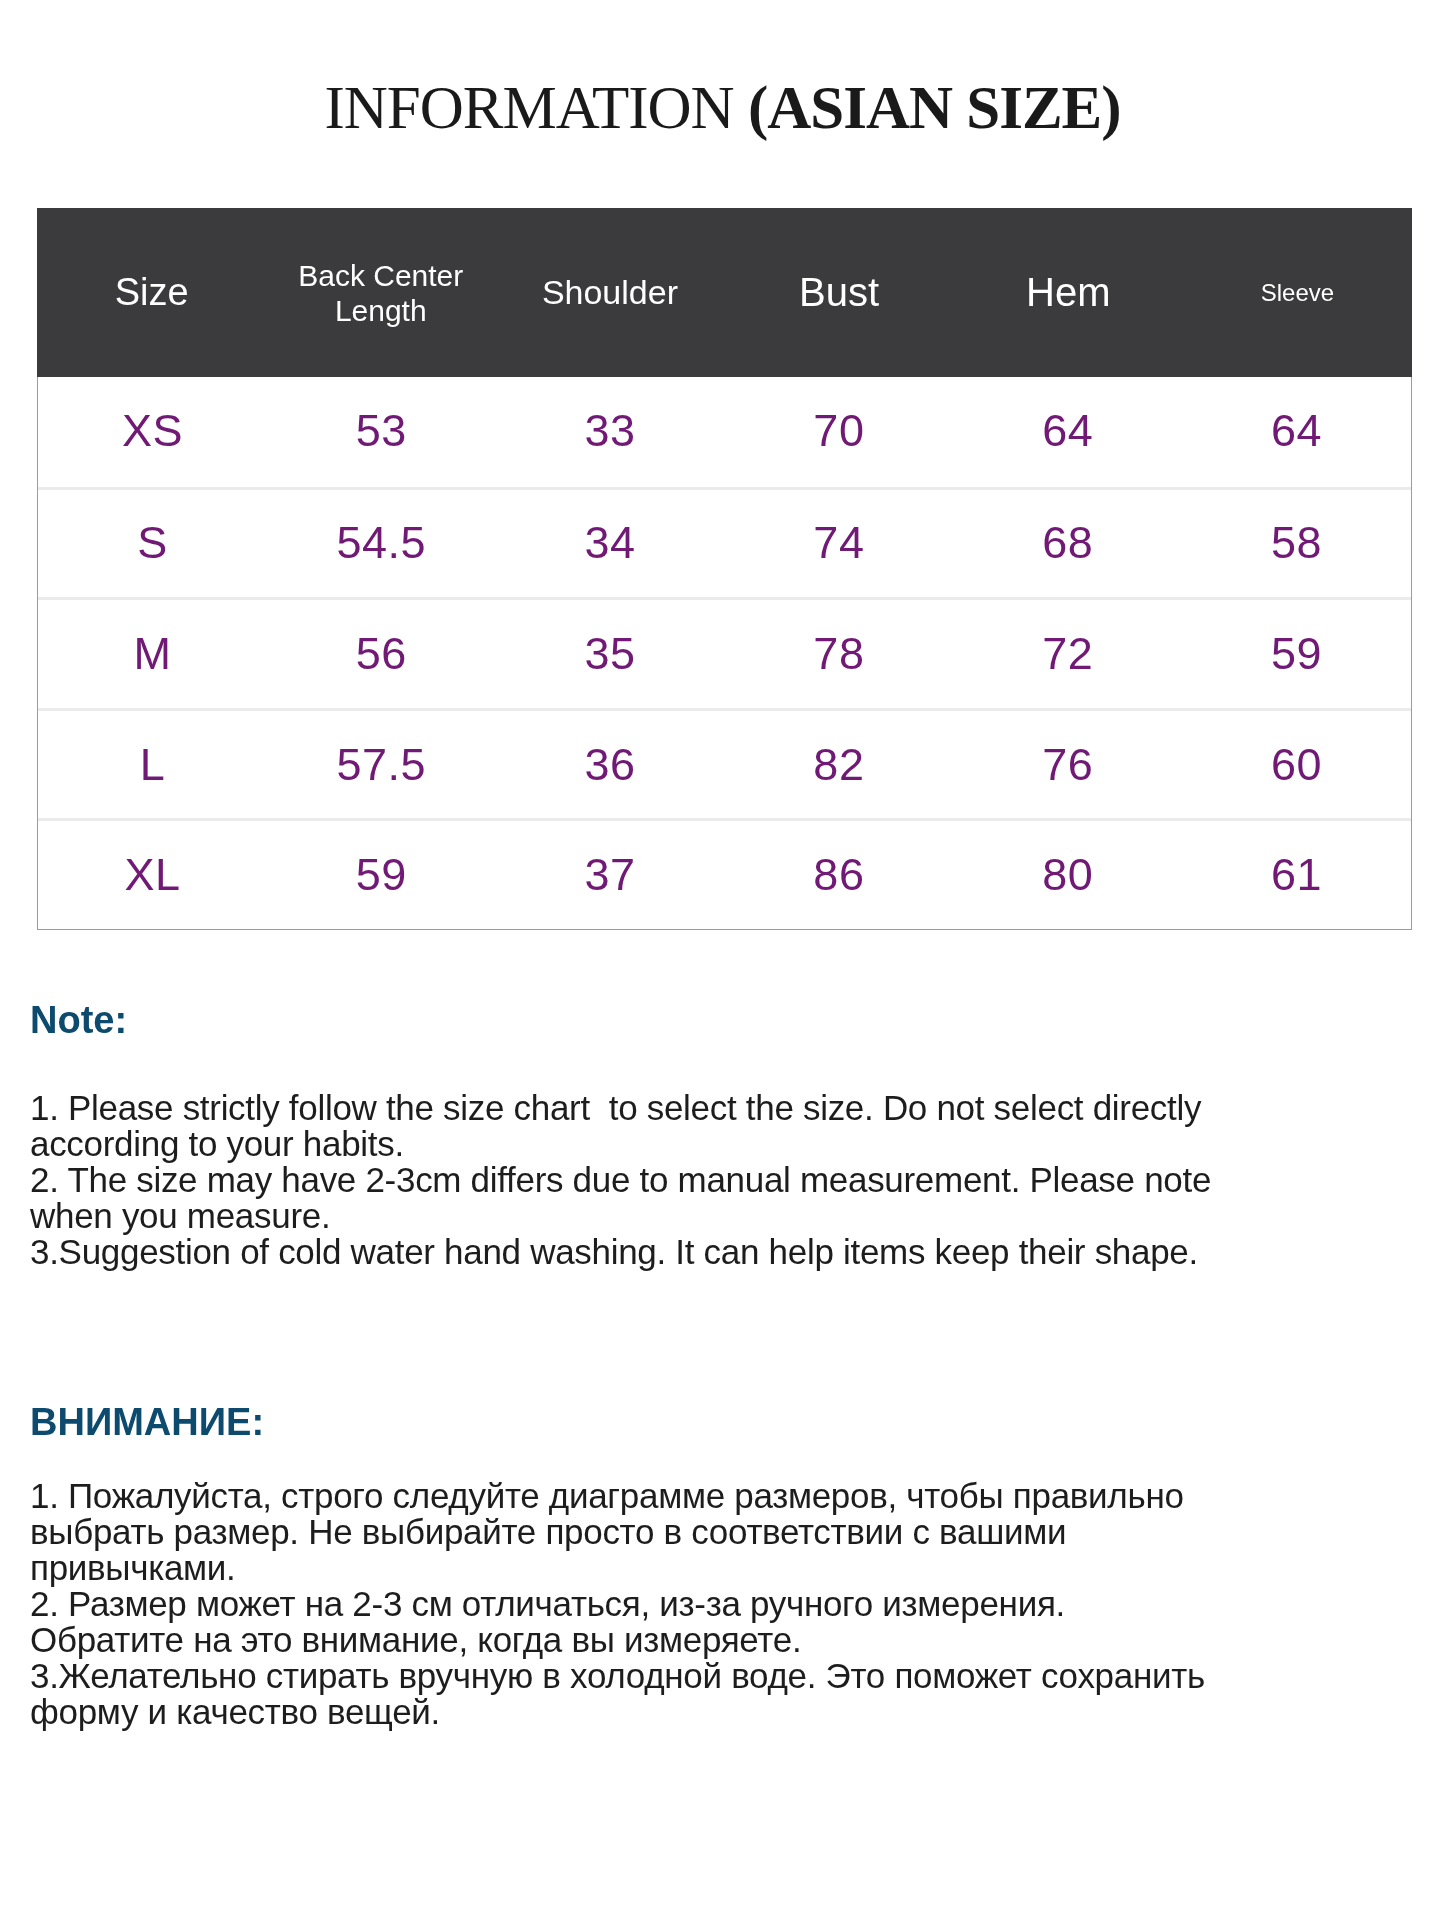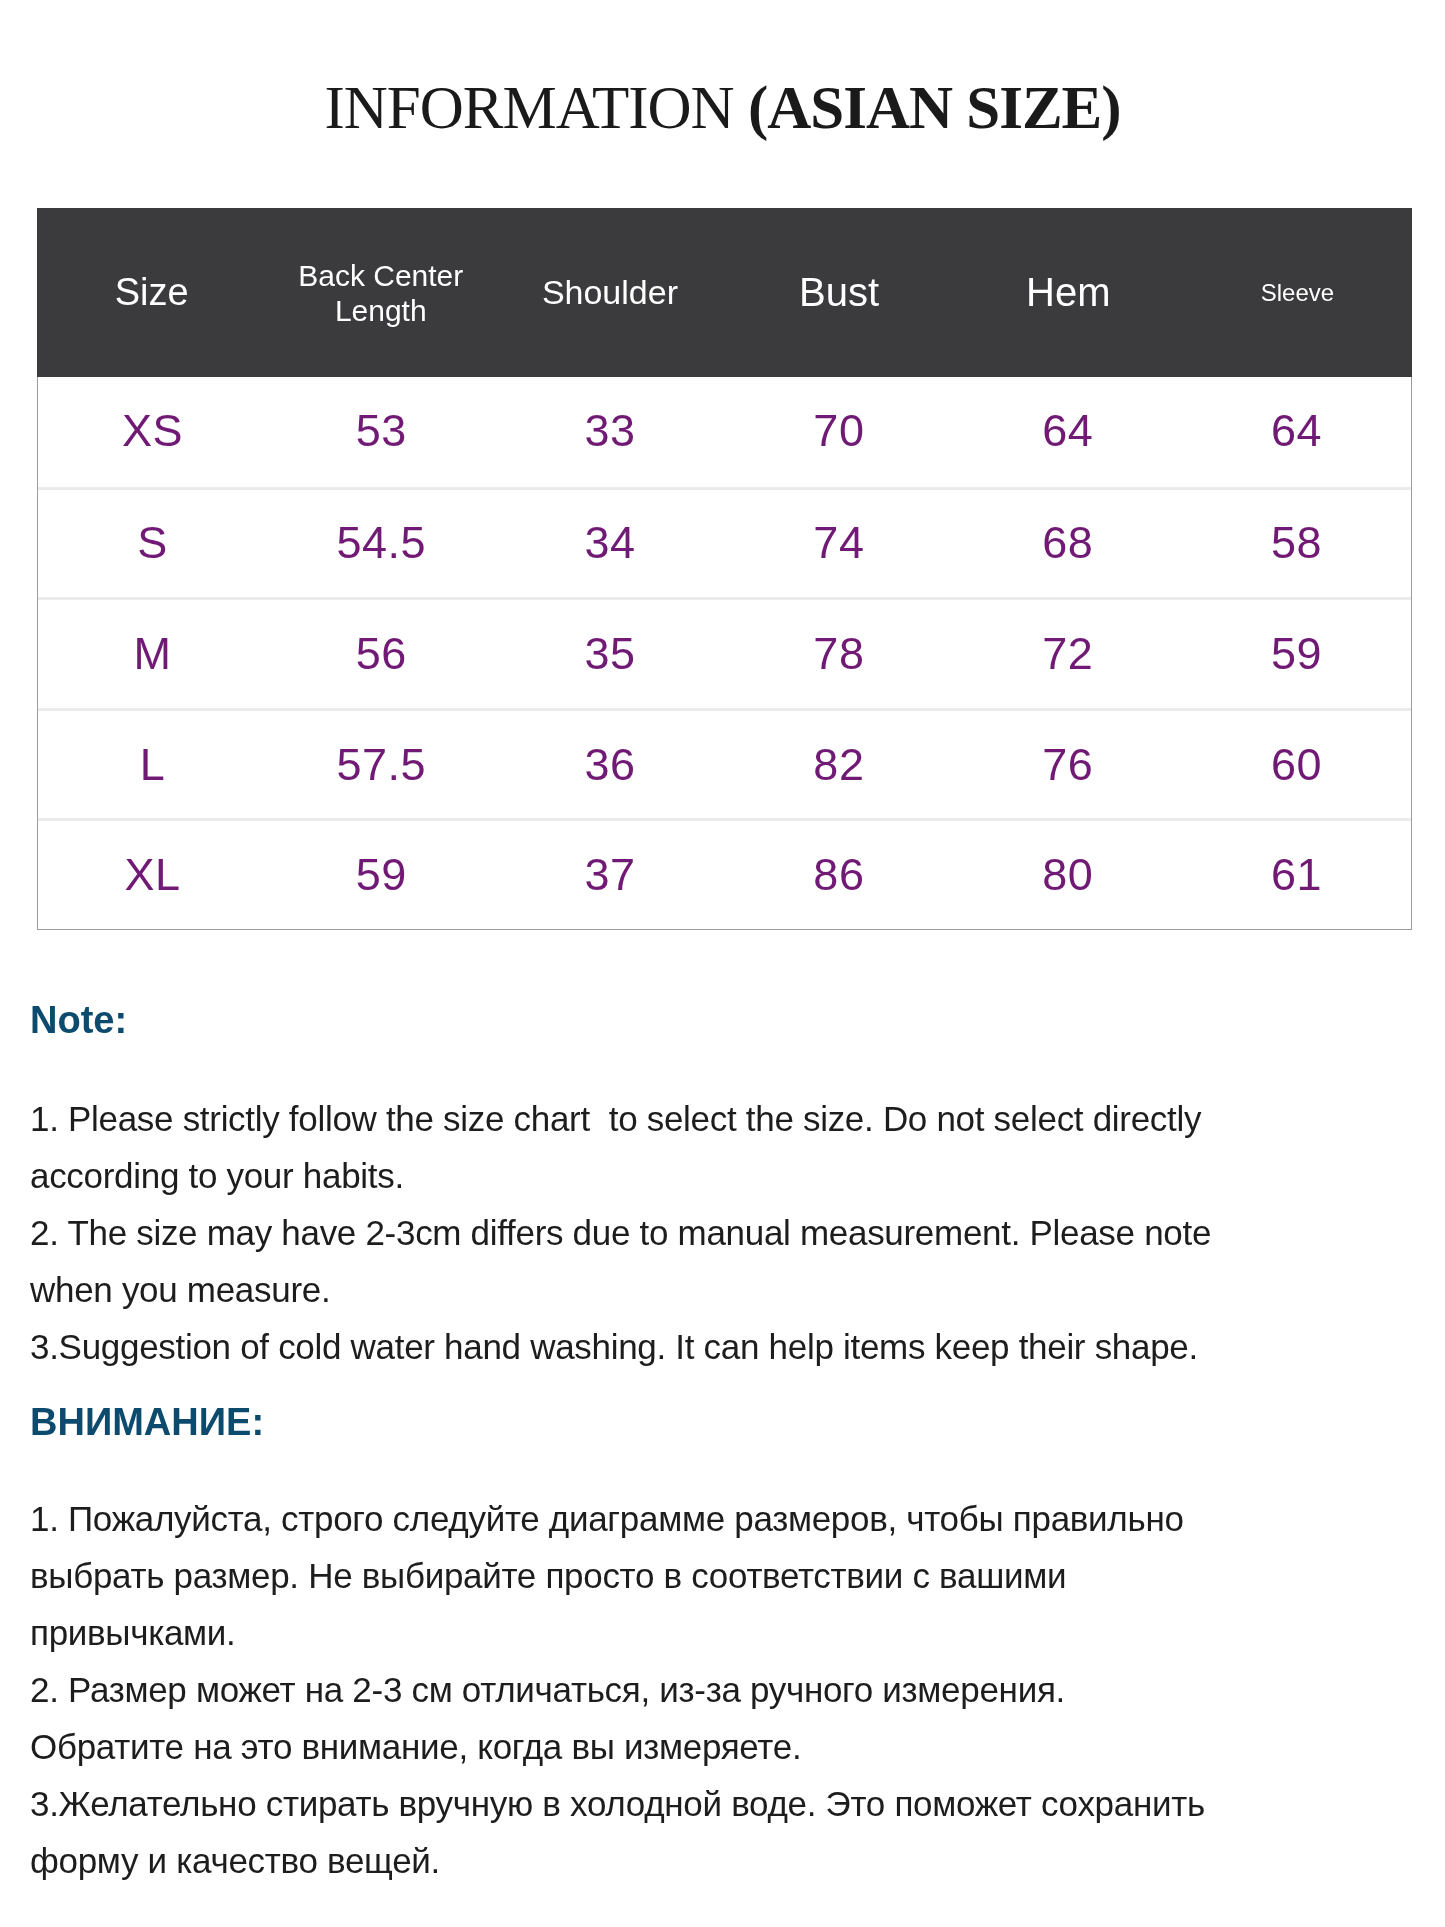--- a/index.html
+++ b/index.html
@@ -90,25 +90,25 @@
   .note-en { top: 998px; }
   .note-ru { top: 1400px; }
   .note-heading {
     font-size: 38px;
     line-height: 44px;
     font-weight: 700;
     color: #0c4a6e;
     margin: 0;
   }
   .note-en .note-items { margin-top: 48px; }
-  .note-ru .note-items { margin-top: 46px; }
+  .note-ru .note-items { margin-top: 34px; }
   .note-item {
     margin: 0;
     font-size: 35px;
-    line-height: 57px;
+    line-height: 36px;
     letter-spacing: -0.3px;
     font-weight: 400;
     color: #1d1d1d;
     white-space: pre-wrap;
   }
 </style>
 </head>
 <body>
 
 <div class="page">

